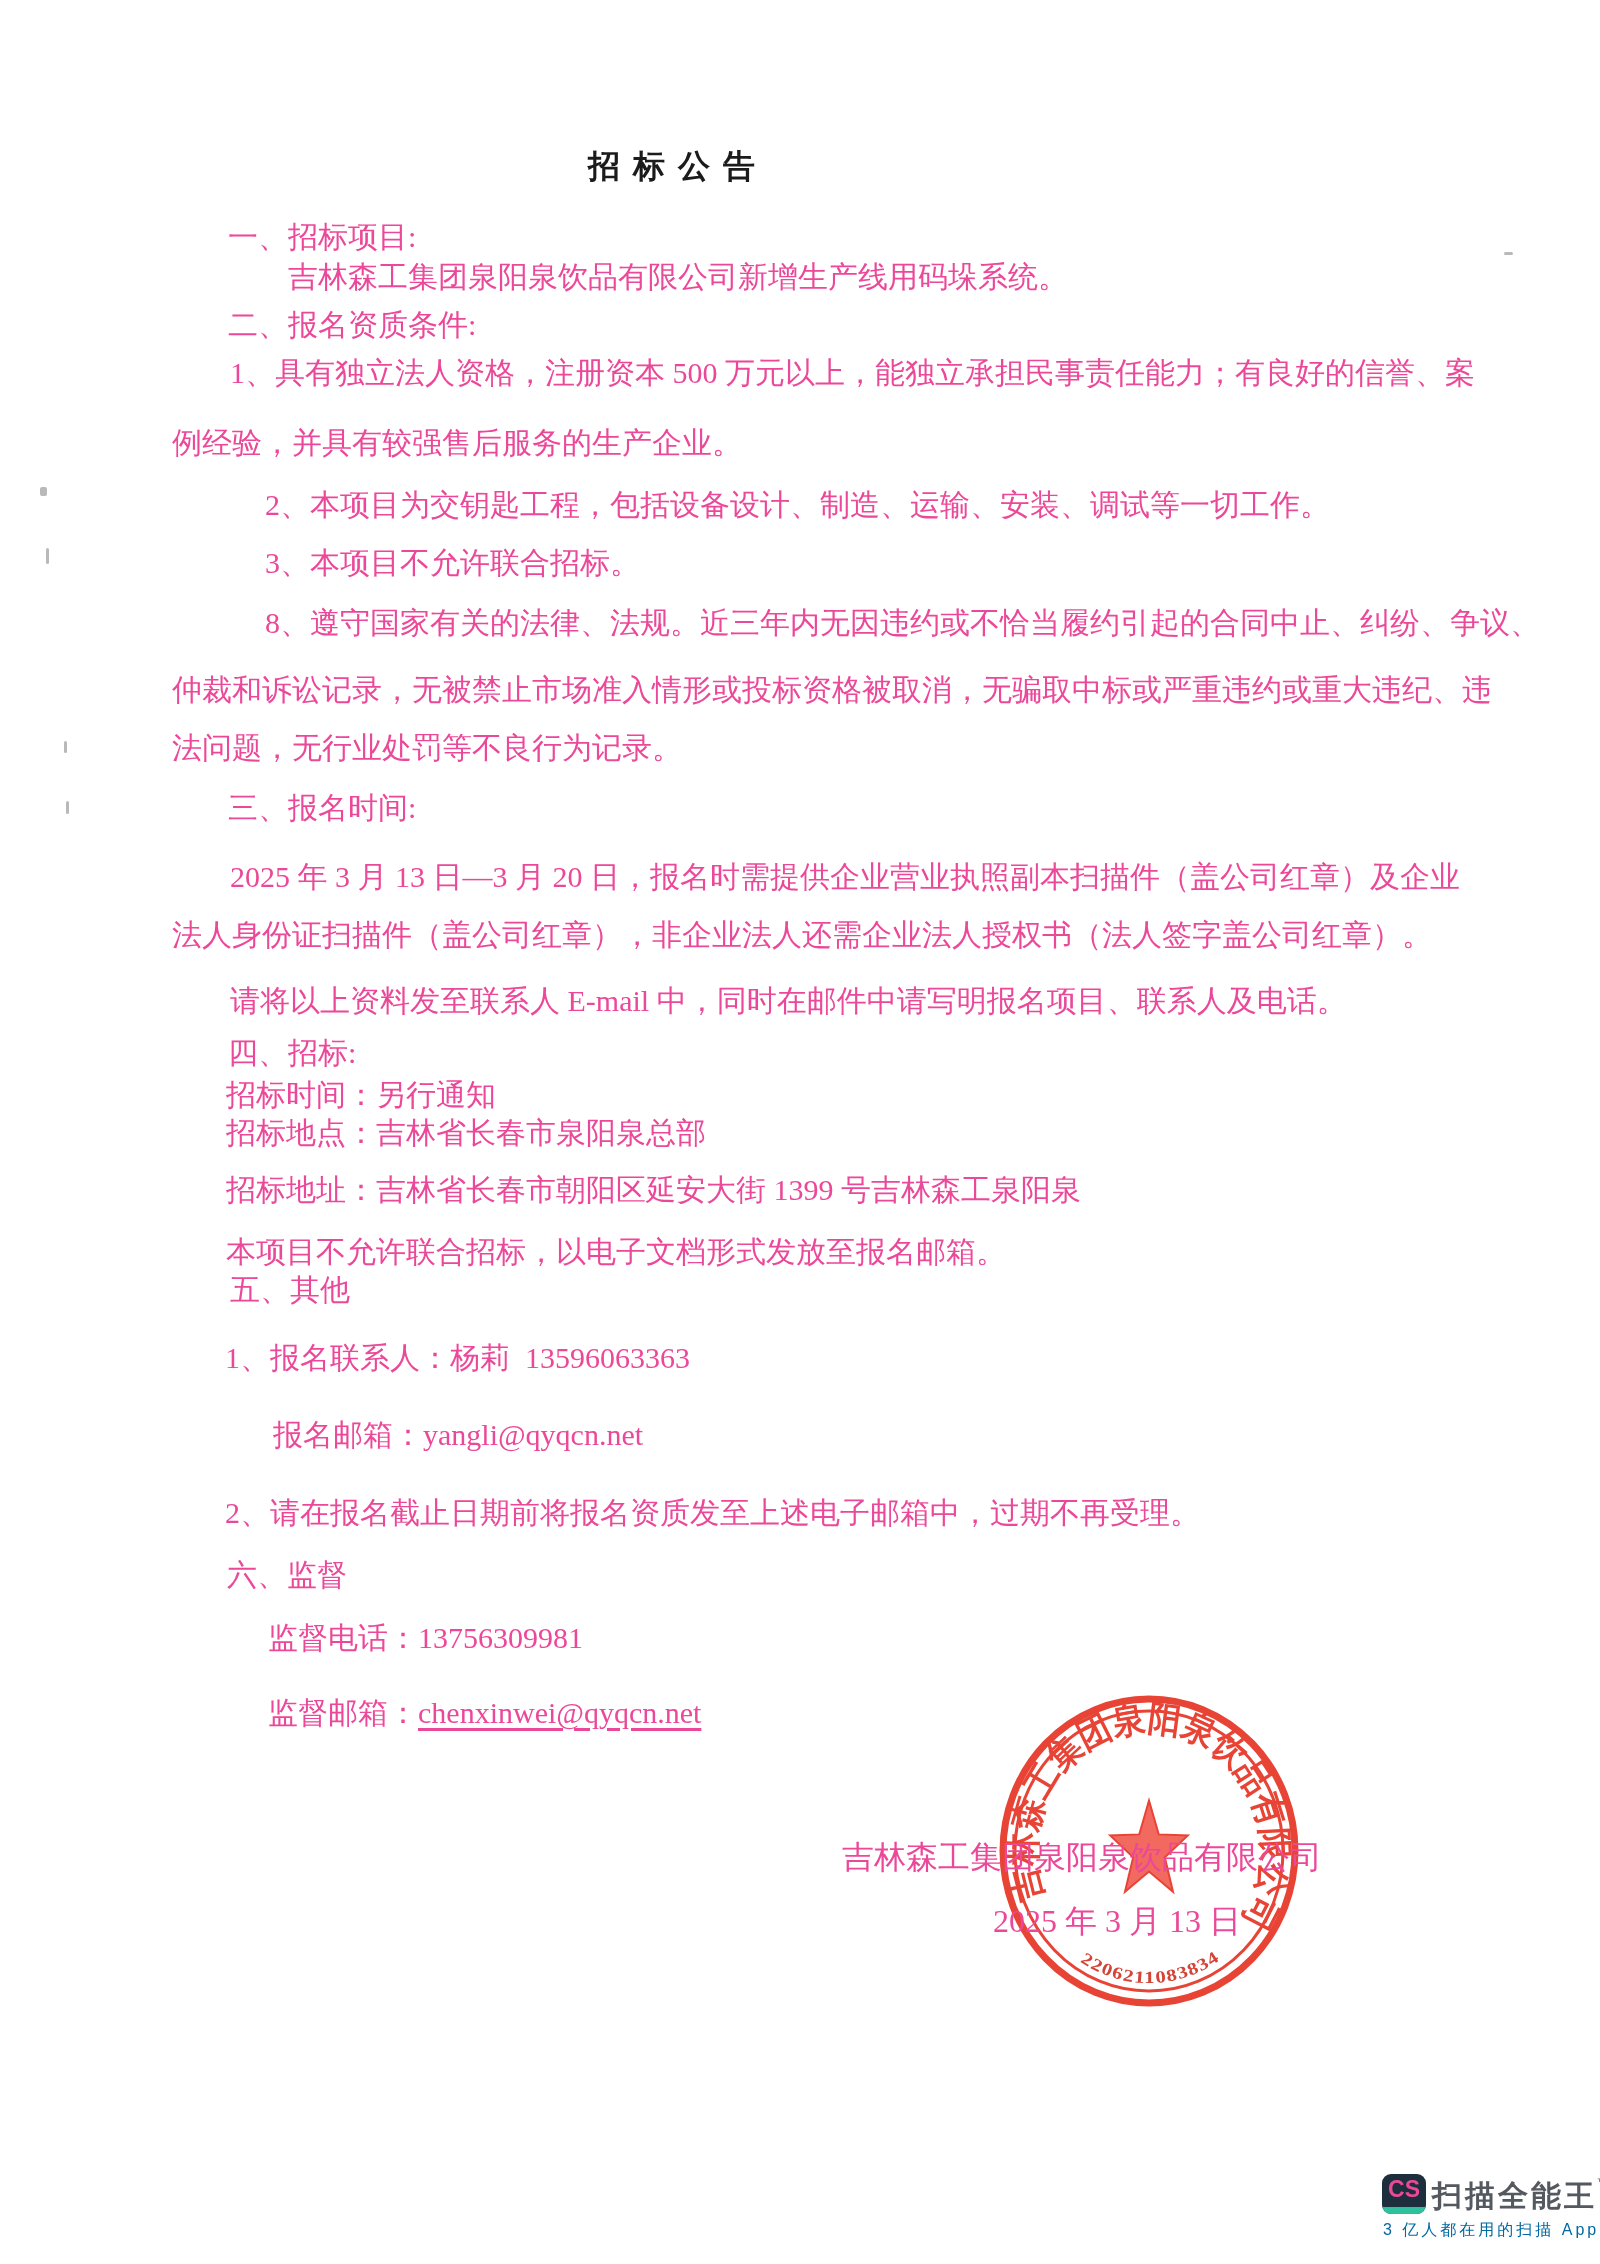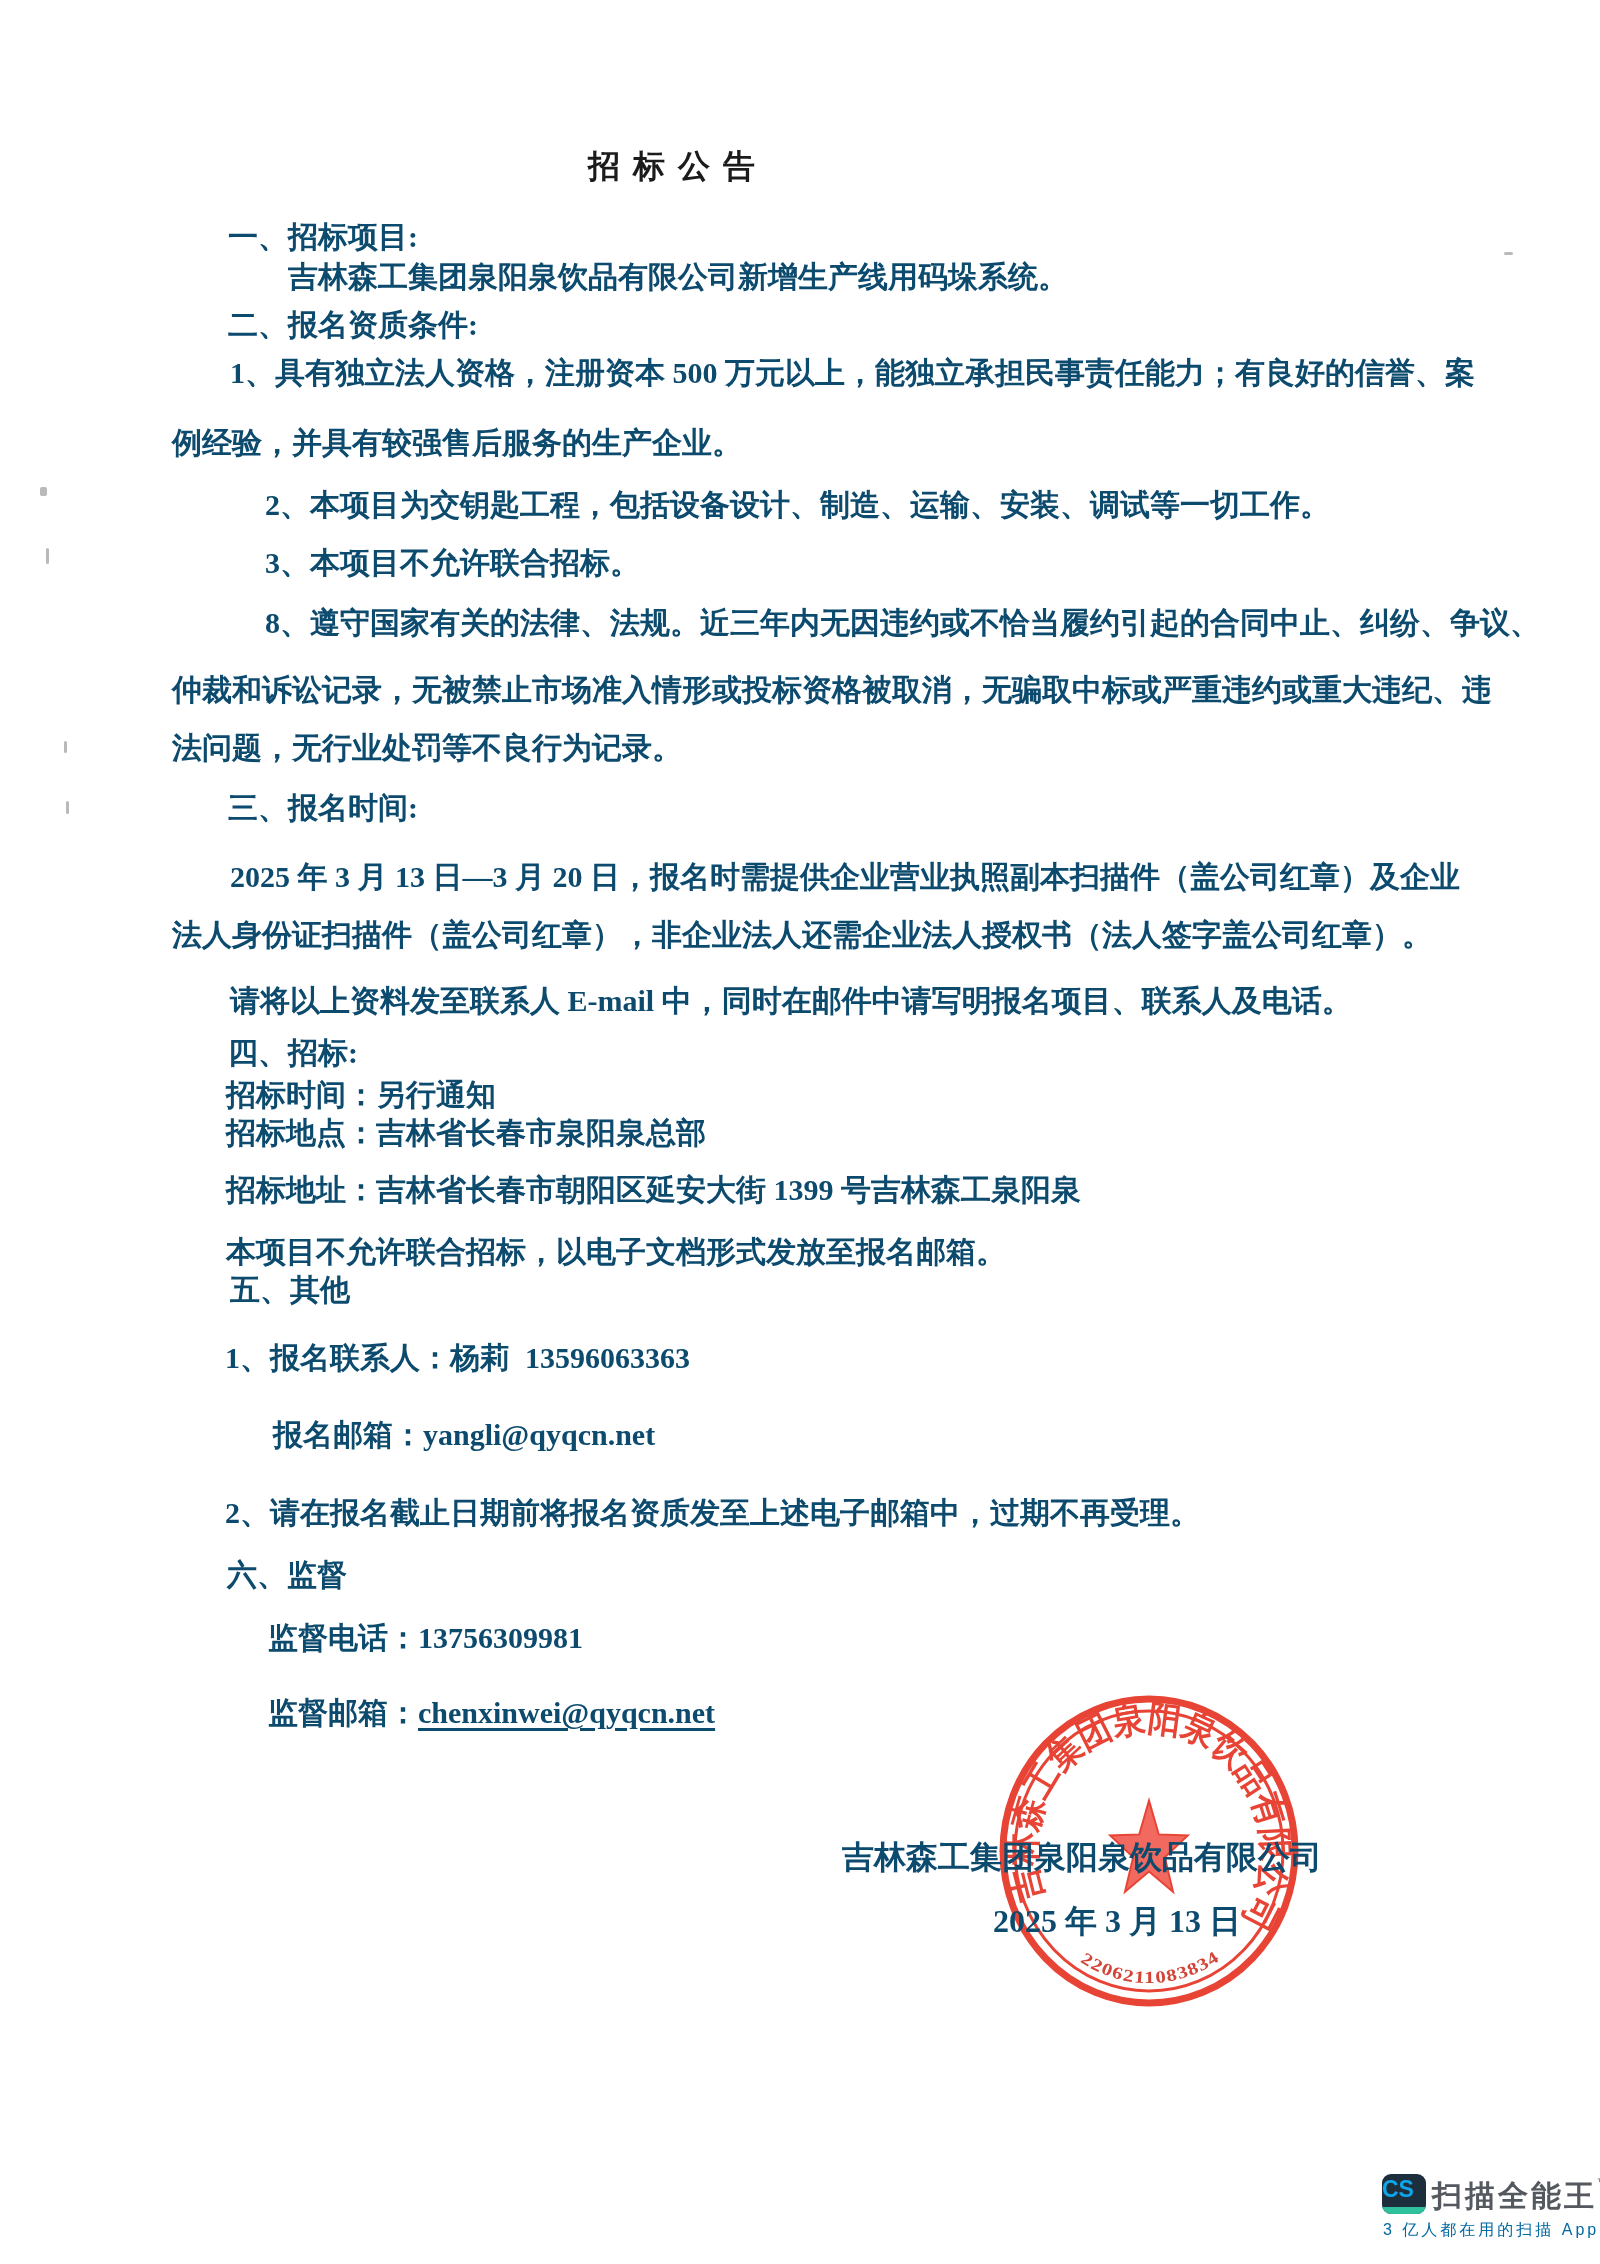--- a/index.html
+++ b/index.html
@@ -9,38 +9,38 @@
     font-family:"Liberation Serif","DejaVu Serif",serif;
   }
   .page { position:absolute; inset:0; }
   .doc-title {
     position:absolute; left:588px; top:150px;
     font-size:32px; font-weight:600; color:#1b1b1b;
     letter-spacing:13px; white-space:pre; line-height:1;
   }
   .line {
     position:absolute; white-space:pre; line-height:1;
-    font-size:30px; color:#0c4a6e; z-index:2;font-weight:bold;
+    font-size:30px; color:#ec4899; z-index:2;
   }
   .line .u-part { text-decoration:underline; text-underline-offset:5px; }
   .stamp {
     position:absolute; left:989px; top:1686px; width:320px; height:330px;
     z-index:1; opacity:0.95;
   }
   .artifact { position:absolute; background:#b9b9b9; border-radius:2px; z-index:1; }
   .watermark {
     position:absolute; left:1382px; top:2174px; width:200px; height:72px; z-index:3;
   }
   .cs-logo {
     position:absolute; left:0; top:0; width:44px; height:40px;
     background:#1d2e3d; border-radius:9px; overflow:hidden;
   }
   .cs-logo .cs-text {
-    position:absolute; left:0; top:2px; width:100%; text-align:left;
-    color:#0ea5e9; font-size:23px; font-weight:700;
+    position:absolute; left:0; top:2px; width:100%; text-align:center;
+    color:#ec4899; font-size:23px; font-weight:700;
     font-family:"Liberation Sans","DejaVu Sans",sans-serif; letter-spacing:0px;
   }
   .cs-logo .cs-bar {
     position:absolute; left:0; bottom:0; width:100%; height:7px; background:#2fc19e;
   }
   .wm-name {
     position:absolute; left:50px; top:2px; font-size:30px; font-weight:600;
     color:#54595f; letter-spacing:3px; white-space:nowrap;
     font-family:"Liberation Sans","DejaVu Sans",sans-serif;
   }

